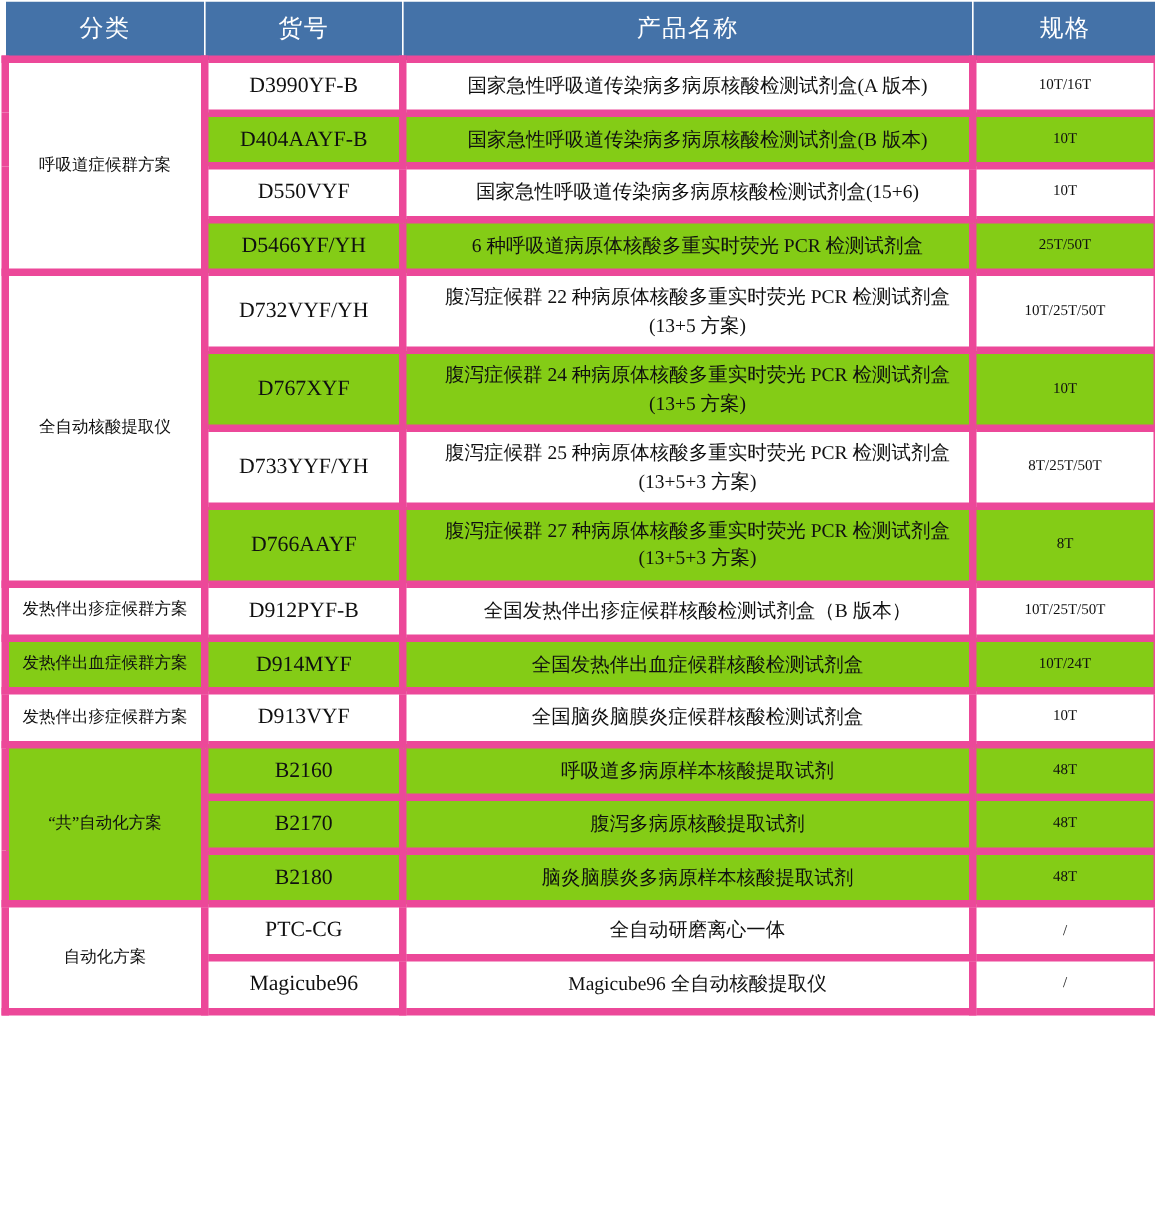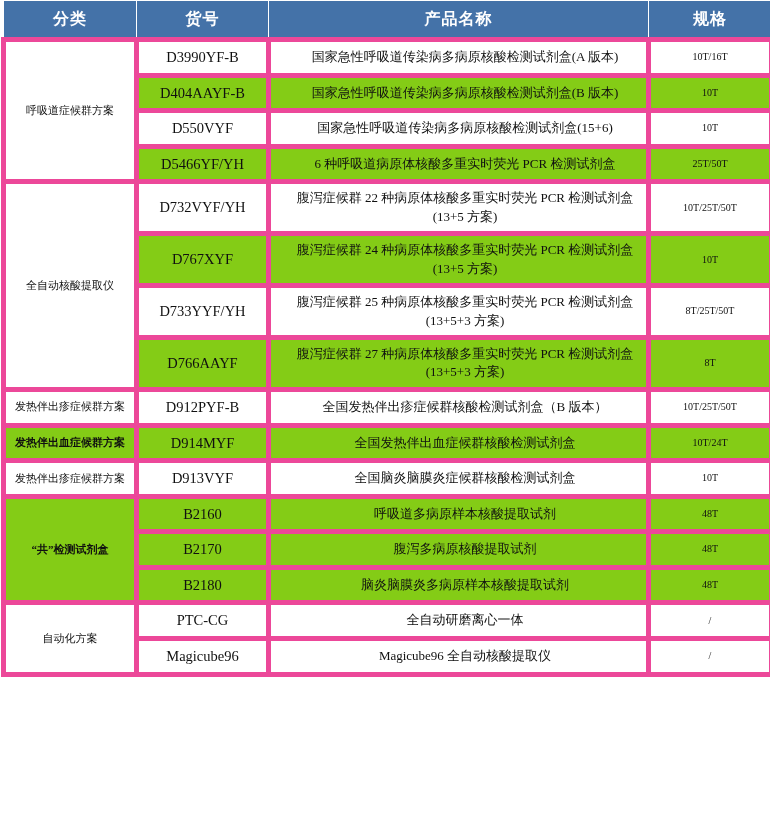--- a/index.html
+++ b/index.html
@@ -20,21 +20,21 @@
     margin: 0 1px;
   }
   #product-table col.c-cat   { width: 133px; }
   #product-table col.c-code  { width: 132px; }
   #product-table col.c-name  { width: 380px; }
   #product-table col.c-spec  { width: 123px; }
 
   #product-table th {
     background: #4472a8;
     color: #ffffff;
-    font-weight: bold;
+    font-weight: normal;
     font-size: 16px;
     height: 34px;
     border: 1px solid #ffffff;
     text-align: center;
     vertical-align: middle;
     letter-spacing: 1px;
   }
   #product-table td {
     border: 5px solid #ec4899;
     text-align: center;
@@ -55,21 +55,21 @@
   #product-table td.spec {
     font-size: 10px;
     white-space: nowrap;
   }
   #product-table tr.band td {
     background: #84cc16;
   }
   #product-table tr.plain td {
     background: #ffffff;
   }
-  td.cat.band-cat { background: #eef2f9; font-weight: bold; }
+  td.cat.band-cat { background: #eef2f9; }
   td.cat.plain-cat { background: #ffffff; }
 </style>
 </head>
 <body>
 
 <table id="product-table">
   <colgroup>
     <col class="c-cat">
       <col class="c-code">
       <col class="c-name">
@@ -138,21 +138,21 @@
         <td class="name">全国发热伴出血症候群核酸检测试剂盒</td>
         <td class="spec">10T/24T</td>
       </tr>
       <tr class="plain">
         <td class="cat plain-cat" rowspan="1">发热伴出疹症候群方案</td>
         <td class="code">D913VYF</td>
         <td class="name">全国脑炎脑膜炎症候群核酸检测试剂盒</td>
         <td class="spec">10T</td>
       </tr>
       <tr class="band">
-        <td class="cat band-cat" rowspan="3">“共”检测试剂盒</td>
+        <td class="cat band-cat" rowspan="3">“共”自动化方案</td>
         <td class="code">B2160</td>
         <td class="name">呼吸道多病原样本核酸提取试剂</td>
         <td class="spec">48T</td>
       </tr>
       <tr class="band">
         <td class="code">B2170</td>
         <td class="name">腹泻多病原核酸提取试剂</td>
         <td class="spec">48T</td>
       </tr>
       <tr class="band">

